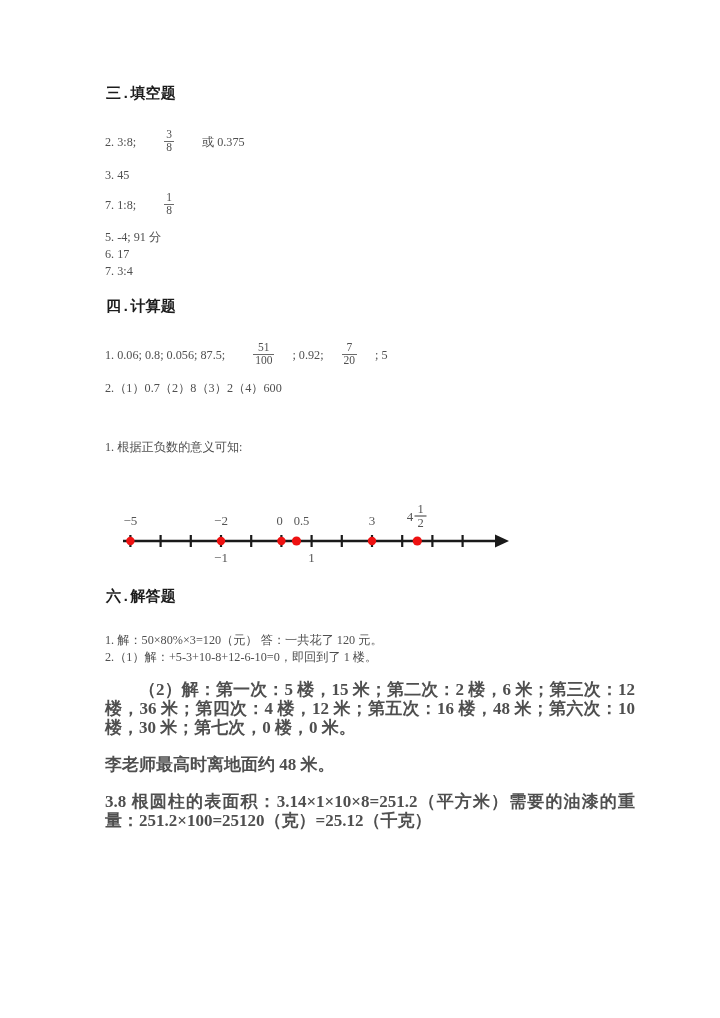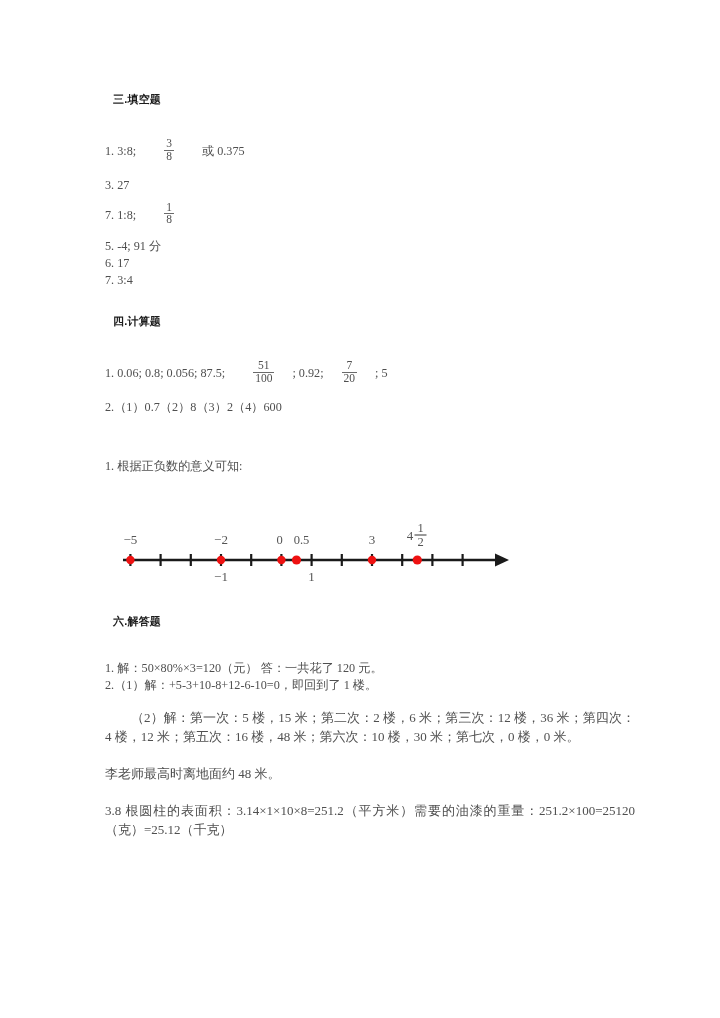--- a/index.html
+++ b/index.html
@@ -25,43 +25,44 @@
   }
   .content {
     position: absolute;
     left: 105px;
     top: 85px;
     width: 530px;
   }
 
   
   .section-heading {
-    font-family: Liberation Sans, sans-serif;
+    font-family: Liberation Mono, monospace;
     font-weight: bold;
-    font-size: 11px;
+    font-size: 15px;
     color: #1c1c1c;
     letter-spacing: 0.2px;
-    margin: 8px;
+    margin: 1px;
     line-height: 1.2;
   }
 
   
   .ans-line {
     font-size: 12.2px;
     line-height: 17px;
     color: #4f4f4f;
     margin: 0;
     white-space: nowrap;
   }
   .ans-para {
-    font-size: 13px;
+    font-size: 17px;
     line-height: 19px;
     color: #4f4f4f;
     margin: 0;
     text-align: justify;
+    font-weight: bold;
   }
   .indent2 {
     text-indent: 2em;
   }
 
   
   .gap-18 { height: 18px; }
   .gap-14 { height: 14px; }
   .gap-12 { height: 12px; }
   .gap-10 { height: 10px; }
@@ -114,26 +115,26 @@
 <body>
 
 <div class="page">
   <div class="content">
 
     <div class="section-heading">三.填空题</div>
 
     <div class="gap-24"></div>
 
     <div class="ans-line">
-      <span>1. 3:8;</span><span class="sp-wide"></span><span class="frac"><span class="num">3</span><span class="den">8</span></span><span class="sp-wide"></span><span>或 0.375</span>
+      <span>2. 3:8;</span><span class="sp-wide"></span><span class="frac"><span class="num">3</span><span class="den">8</span></span><span class="sp-wide"></span><span>或 0.375</span>
     </div>
 
     <div class="gap-14"></div>
 
-    <div class="ans-line">3. 27</div>
+    <div class="ans-line">3. 45</div>
 
     <div class="gap-8"></div>
 
     <div class="ans-line">
       <span>7. 1:8;</span><span class="sp-wide"></span><span class="frac"><span class="num">1</span><span class="den">8</span></span>
     </div>
 
     <div class="gap-12"></div>
 
     <div class="ans-line">5. -4;  91 分</div>

